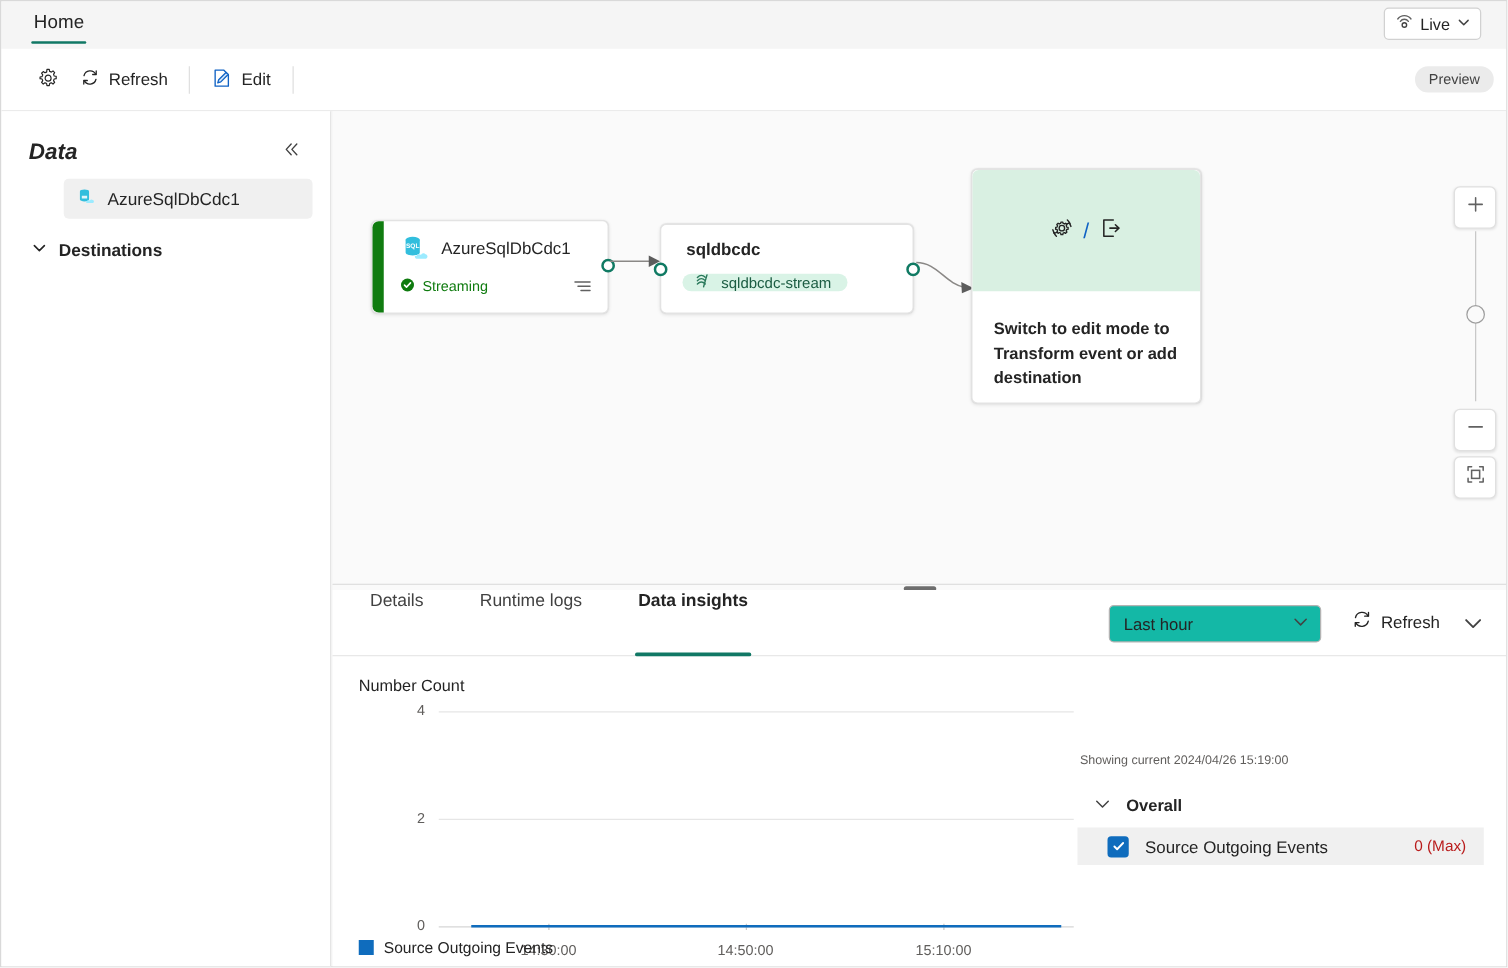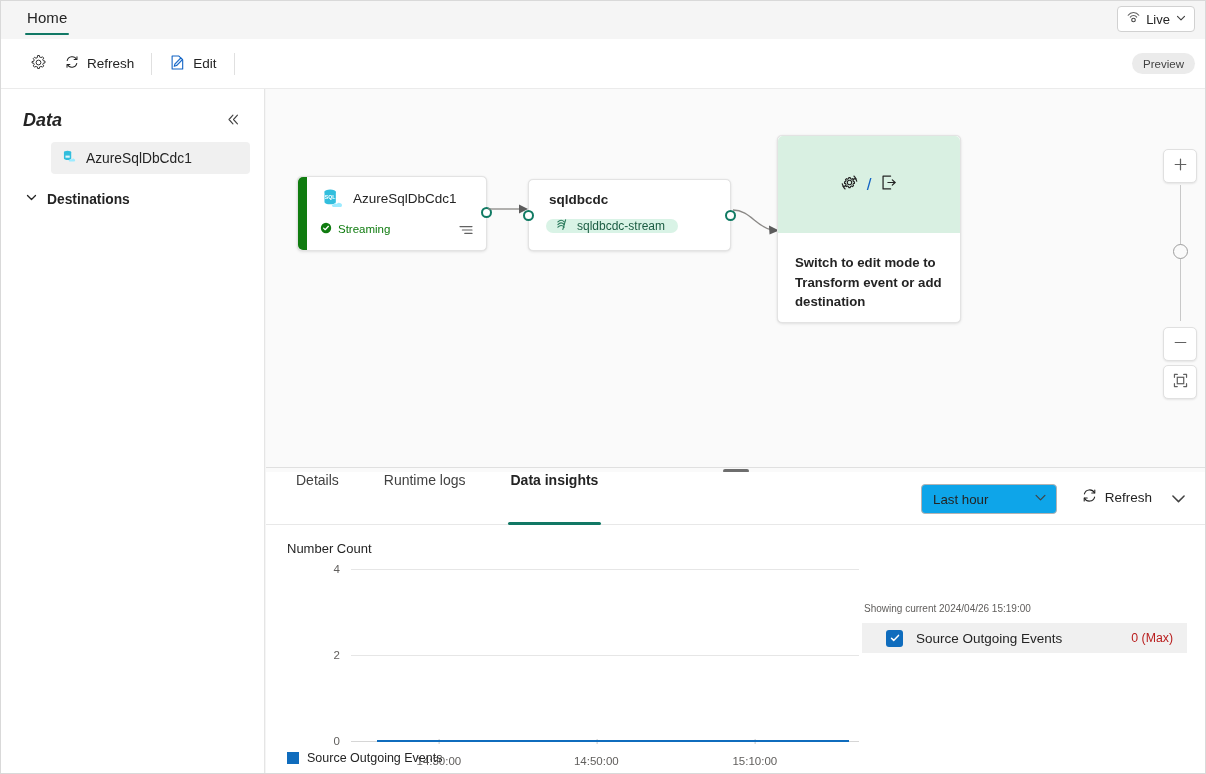--- a/index.html
+++ b/index.html
@@ -34,21 +34,21 @@
   }
   .home-tab .lbl {
     font-size: 15px; color: #242424; letter-spacing: .1px;
     padding-bottom: 7px;
   }
   .home-tab .underline {
     position: absolute; left: 2px; right: 2px; bottom: 4px;
     height: 2.5px; background: #117865; border-radius: 2px;
   }
   .live-btn {
-    position: absolute; right: 10px; top: 5px;
+    position: absolute; right: 20px; top: 5px;
     height: 26px;
     display: flex; align-items: center; gap: 5px;
     padding: 0 7px 0 8px;
     background: #ffffff;
     border: 1px solid #d1d1d1;
     border-radius: 4px;
     font-size: 13px; color: #242424;
   }
   .live-btn .eye { display: block; }
   .live-btn .chev { display: block; }
@@ -233,23 +233,23 @@
   }
   .ptab:nth-of-type(1) { margin-left: 27px; }
   .ptab + .ptab { margin-left: 39px; }
   .ptab.active { color: #242424; font-weight: 700; }
   .ptab.active .u {
     position: absolute; left: 0; right: 0; bottom: 0;
     height: 2.5px; background: #117865; border-radius: 2px;
   }
   .range-sel {
     position: absolute; right: 148px; top: 12px;
-    width: 136px; height: 30px;
+    width: 170px; height: 30px;
     border: 1px solid #b3b3b3; border-radius: 4px;
-    background: #0ea5e9;
+    background: #14b8a6;
     display: flex; align-items: center; justify-content: space-between;
     padding: 0 9px 0 11px;
     font-size: 13.3px; color: #242424;
   }
   .refresh-btn {
     position: absolute; right: 53px; top: 15px;
     display: flex; align-items: center; gap: 7px;
     font-size: 13.5px; color: #242424;
   }
   .collapse-chev { position: absolute; right: 18px; top: 18px; color: #424242; }
@@ -582,20 +582,28 @@
           <div class="series-line" style="background: rgb(15, 108, 189); top: 170.8px; left: 26px; width: 472.44px;"></div>
         </div>
 
       <div class="legend-bottom">
         <span class="legend-swatch"></span>
         <span>Source Outgoing Events</span>
       </div>
 
       <div class="metric-panel">
         <div class="showing">Showing current 2024/04/26 15:19:00</div>
+        <div class="overall-row">
+          <span>
+            <svg width="14" height="14" viewBox="0 0 14 14">
+                <path d="M2.4 5 7 9.6 11.6 5" fill="none" stroke="#424242" stroke-width="1.2" stroke-linecap="round" stroke-linejoin="round"></path>
+              </svg>
+          </span>
+          <span>Overall</span>
+        </div>
         <div class="metric-row">
           <span class="mcheck">
             <svg width="12" height="12" viewBox="0 0 12 12">
                 <path d="M2.5 6.2 4.7 8.4l4.8-5" fill="none" stroke="#fff" stroke-width="1.5" stroke-linecap="round" stroke-linejoin="round"></path>
               </svg>
           </span>
           <span class="mlabel">Source Outgoing Events</span>
           <span class="mvalue">0 (Max)</span>
         </div>
       </div>

